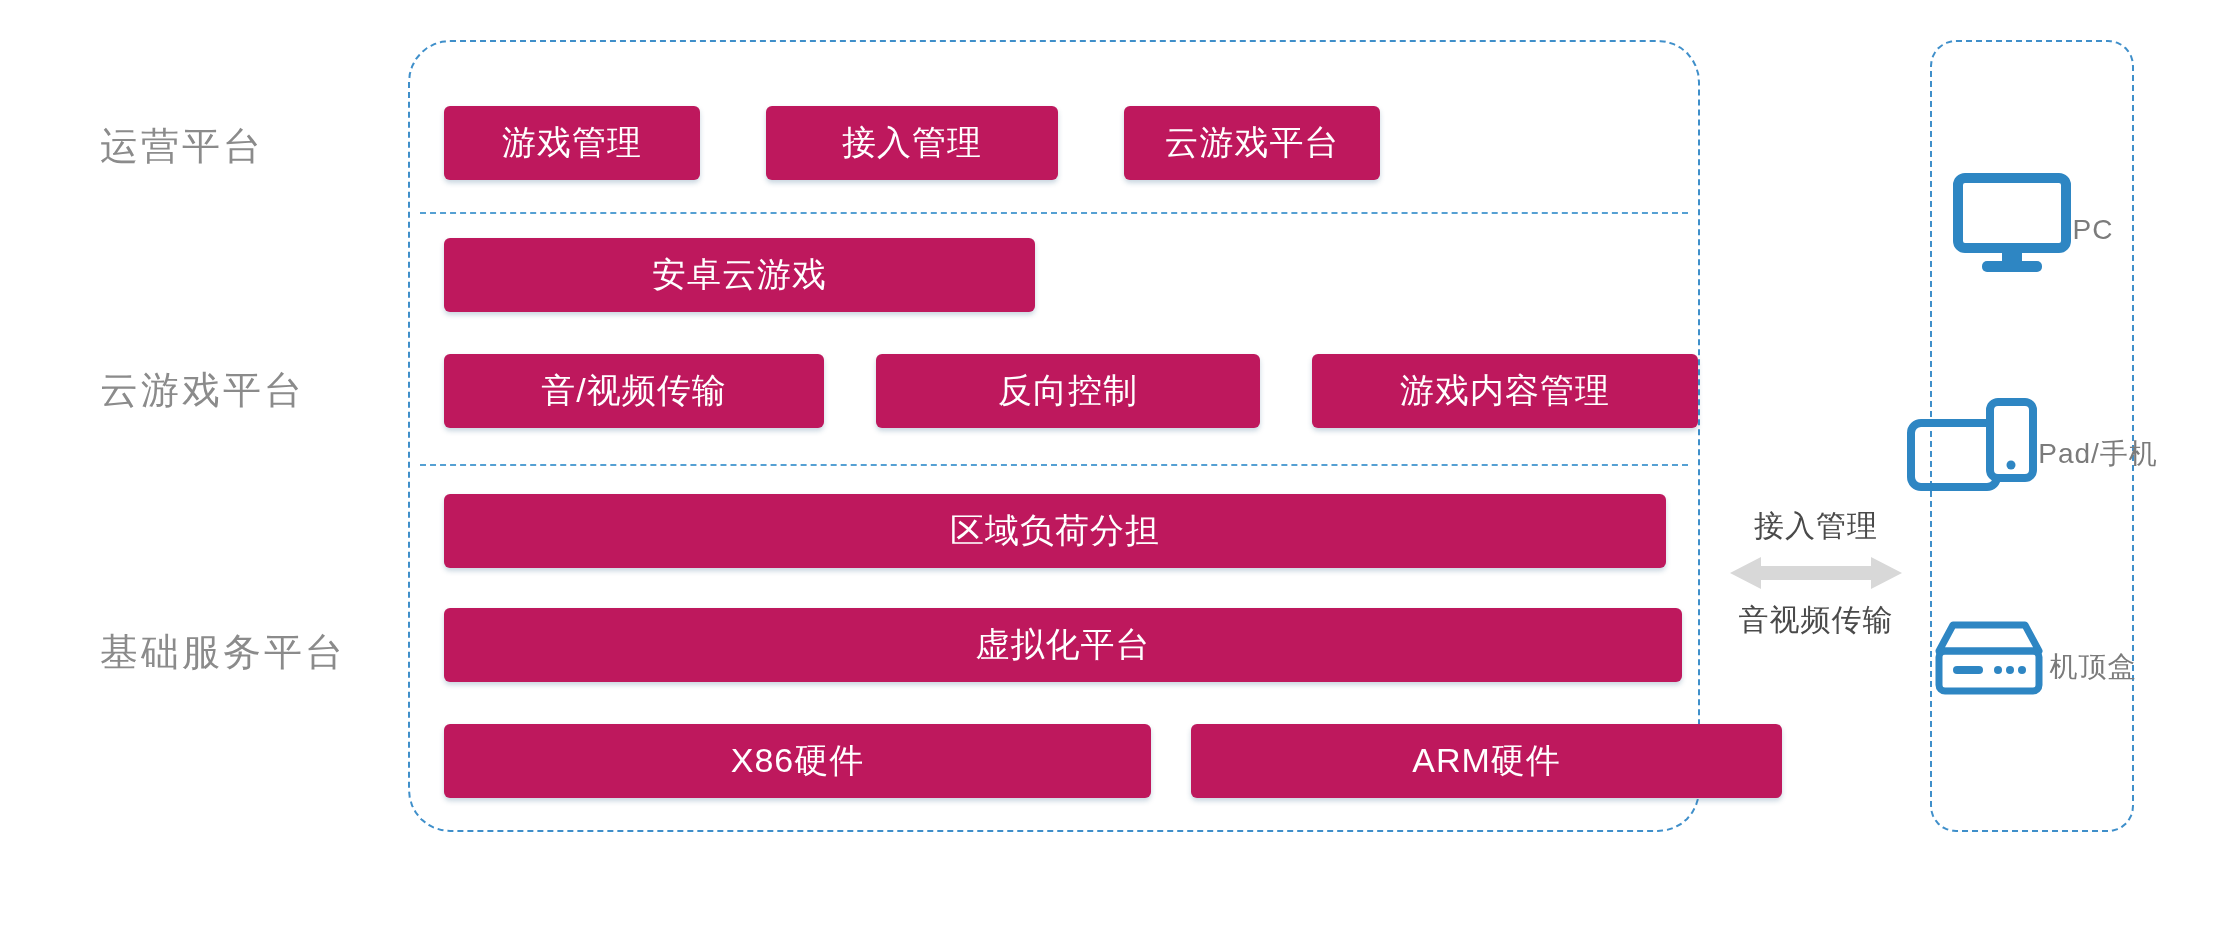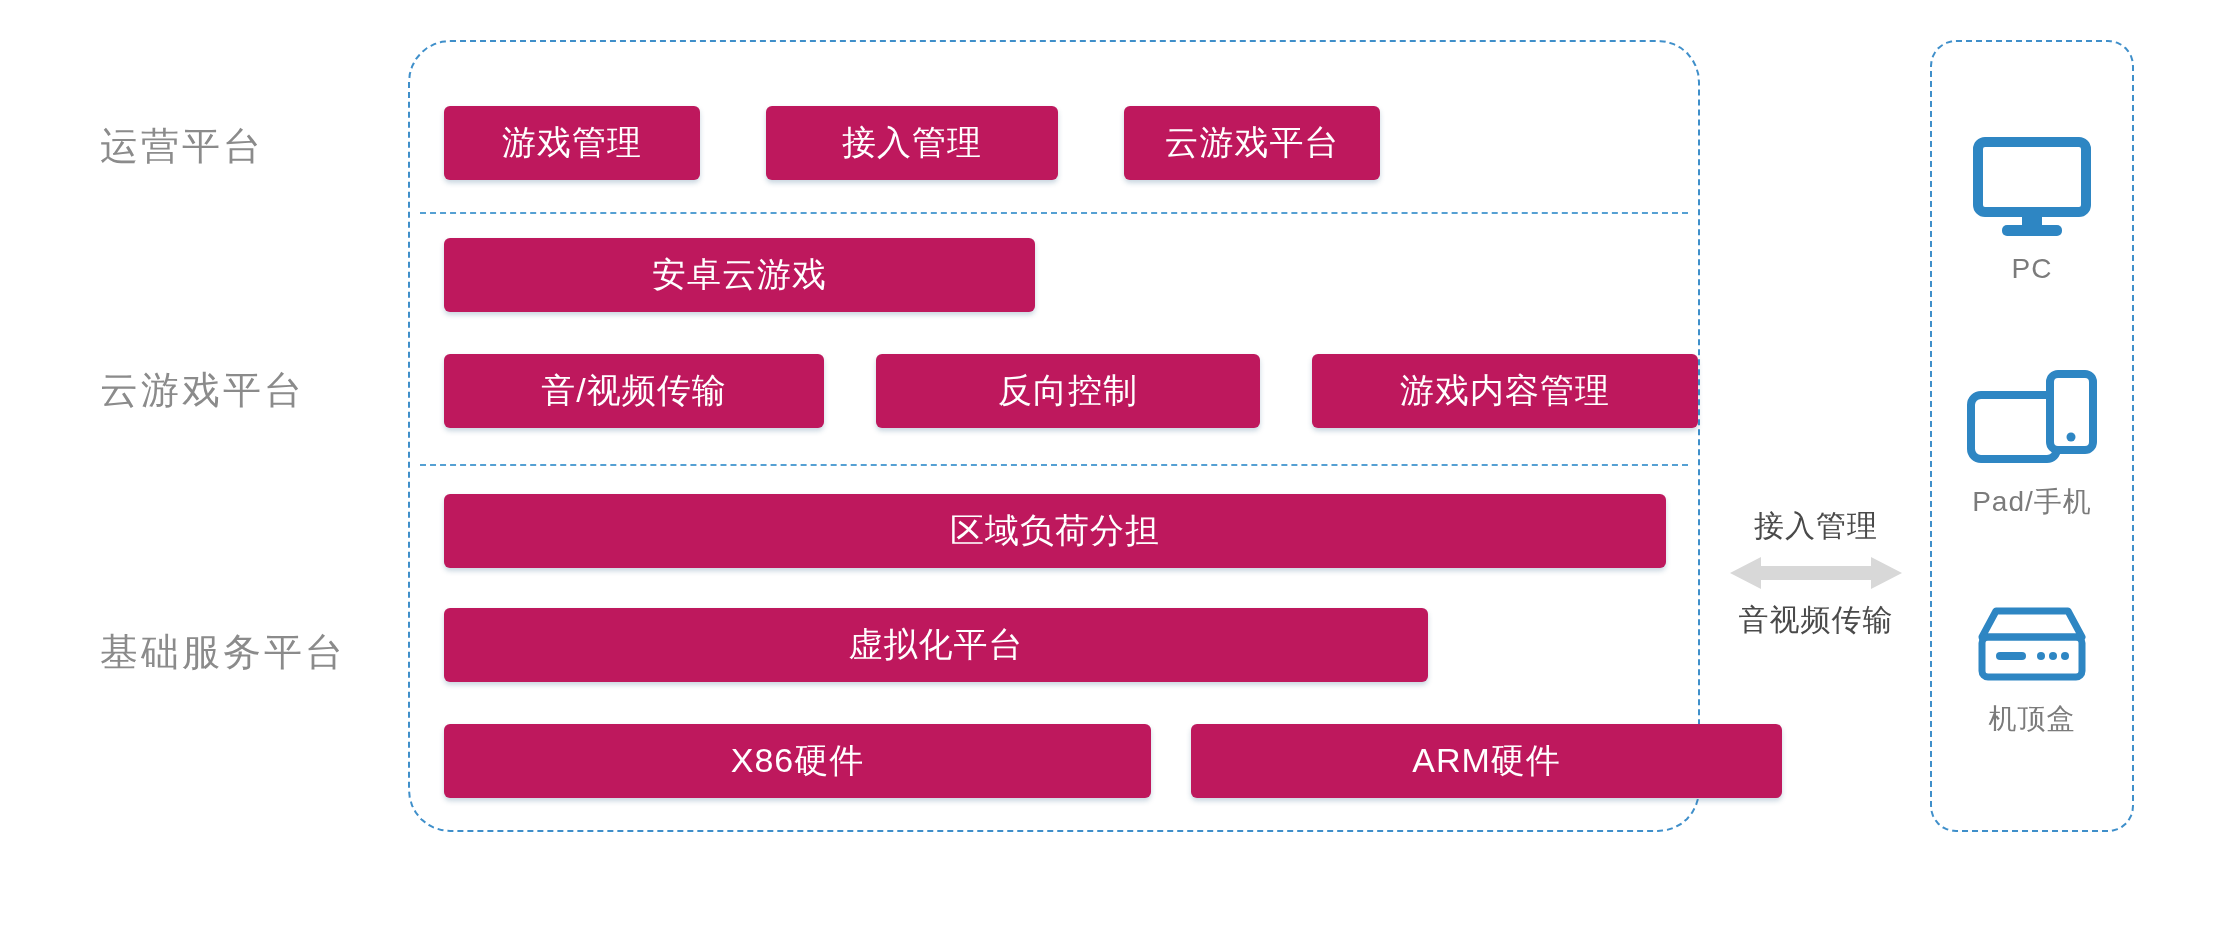--- a/index.html
+++ b/index.html
@@ -90,21 +90,21 @@
     border: 2px dashed #3f8fca;
     border-radius: 26px;
     display: flex;
     flex-direction: column;
     justify-content: space-evenly;
     align-items: center;
     padding: 8px 0;
   }
   .device {
     display: flex;
-    flex-direction: column;
+    flex-direction: row;
     align-items: center;
   }
   .device-label {
     margin-top: 12px;
     color: #7b7b7b;
     font-size: 28px;
     letter-spacing: 1px;
     white-space: nowrap;
   }
 </style>
@@ -137,21 +137,21 @@
       <div class="box" style="width:386px;">游戏内容管理</div>
     </div>
 
     <div class="sep" style="top:422px;"></div>
 
     <div class="row" style="top:452px;">
       <div class="box" style="width:1222px;">区域负荷分担</div>
     </div>
 
     <div class="row" style="top:566px;">
-      <div class="box" style="width:984px;">虚拟化平台</div>
+      <div class="box" style="width:1238px;">虚拟化平台</div>
     </div>
 
     <div class="row" style="top:682px; gap:40px;">
       <div class="box" style="width:707px;">X86硬件</div>
       <div class="box" style="width:591px;">ARM硬件</div>
     </div>
 
   </div>
 
 

